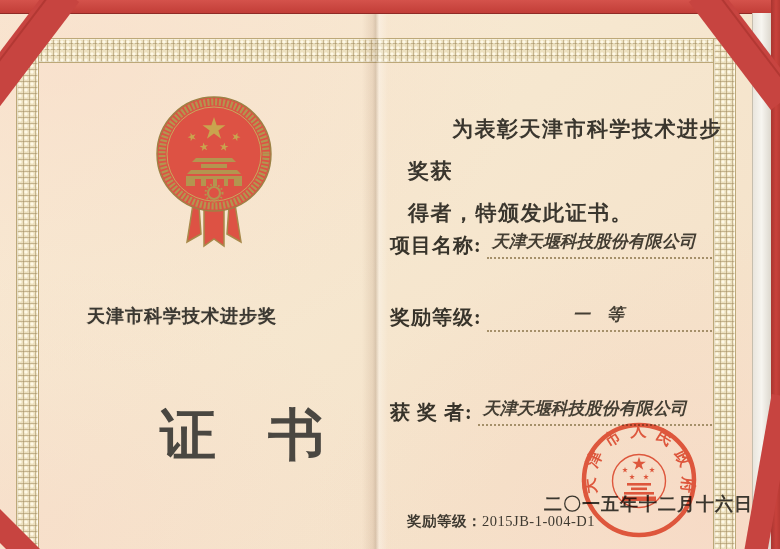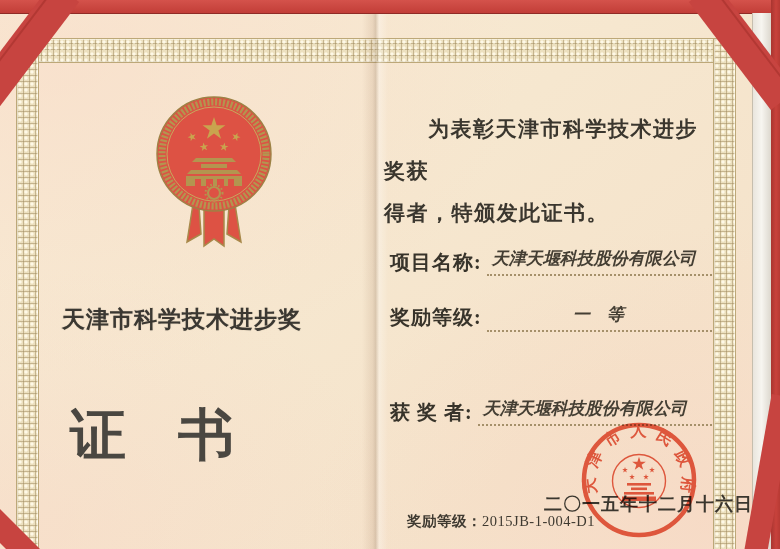--- a/index.html
+++ b/index.html
@@ -37,33 +37,33 @@
   #cover-top{position:absolute;z-index:4;left:0;top:0;width:780px;height:13px;
     background:linear-gradient(#d4524b,#c23e38);box-shadow:0 1px 0 #8f2b26;}
   #strip-right{position:absolute;z-index:4;left:752px;top:13px;width:19px;height:536px;
     background:linear-gradient(90deg,#e9e5dd,#f7f5f0 45%,#d9d4ca);border-left:1px solid #c6beae;}
   #cover-right{position:absolute;z-index:4;left:771px;top:0;width:9px;height:549px;
     background:linear-gradient(90deg,#a93530,#c8423c 55%,#b73a34);}
   #ribbons{position:absolute;z-index:5;left:0;top:0;}
   
   .award-title{
     position:absolute;z-index:6;left:18px;top:304px;width:328px;text-align:center;
-    font-size:23px;font-weight:bold;letter-spacing:1px;color:#3b3832;
+    font-size:18px;font-weight:bold;letter-spacing:1px;color:#3b3832;
     text-shadow:0 0 1px rgba(59,56,50,.35);
   }
   .doc-title{
-    position:absolute;z-index:6;left:18px;top:398px;width:358px;text-align:left;
+    position:absolute;z-index:6;left:18px;top:398px;width:358px;text-align:right;
     font-size:56px;font-weight:bold;letter-spacing:52px;text-indent:52px;color:#4a4741;
   }
   
-  .intro{position:absolute;z-index:6;left:384px;top:108px;width:324px;
+  .intro{position:absolute;z-index:6;left:408px;top:108px;width:324px;
     font-size:21px;font-weight:bold;letter-spacing:1.5px;line-height:42px;color:#3a362e;}
   .intro .l1{text-indent:44px;}
   .field-row{position:absolute;z-index:6;left:390px;width:322px;display:flex;align-items:flex-end;}
-  #row-project{top:247px;} #row-grade{top:303px;align-items:center;} #row-winner{top:359px;margin-top:38px;}
+  #row-project{top:230px;} #row-grade{top:303px;align-items:center;} #row-winner{top:359px;margin-top:38px;}
   .flabel{font-size:20px;font-weight:bold;letter-spacing:1px;color:#37332a;white-space:nowrap;margin-right:5px;}
   .fvalue{flex:1;border-bottom:2px dotted #a5906a;font-size:17px;font-style:italic;font-weight:600;
     color:#443e33;padding:0 2px 4px 5px;white-space:nowrap;transform-origin:left bottom;}
   .fvalue.center{text-align:center;padding-left:0;}
   .date-line{position:absolute;z-index:6;left:544px;top:492px;width:215px;font-size:18px;
     font-weight:bold;letter-spacing:1px;color:#3a362e;white-space:nowrap;}
   .award-no{position:absolute;z-index:6;left:407px;top:512px;font-size:14.5px;color:#3e3930;white-space:nowrap;}
   .award-no .lbl{font-weight:bold;letter-spacing:.5px;}
   .award-no .val{letter-spacing:.5px;text-align:center;}
   #emblem{position:absolute;z-index:6;left:149px;top:92px;}

